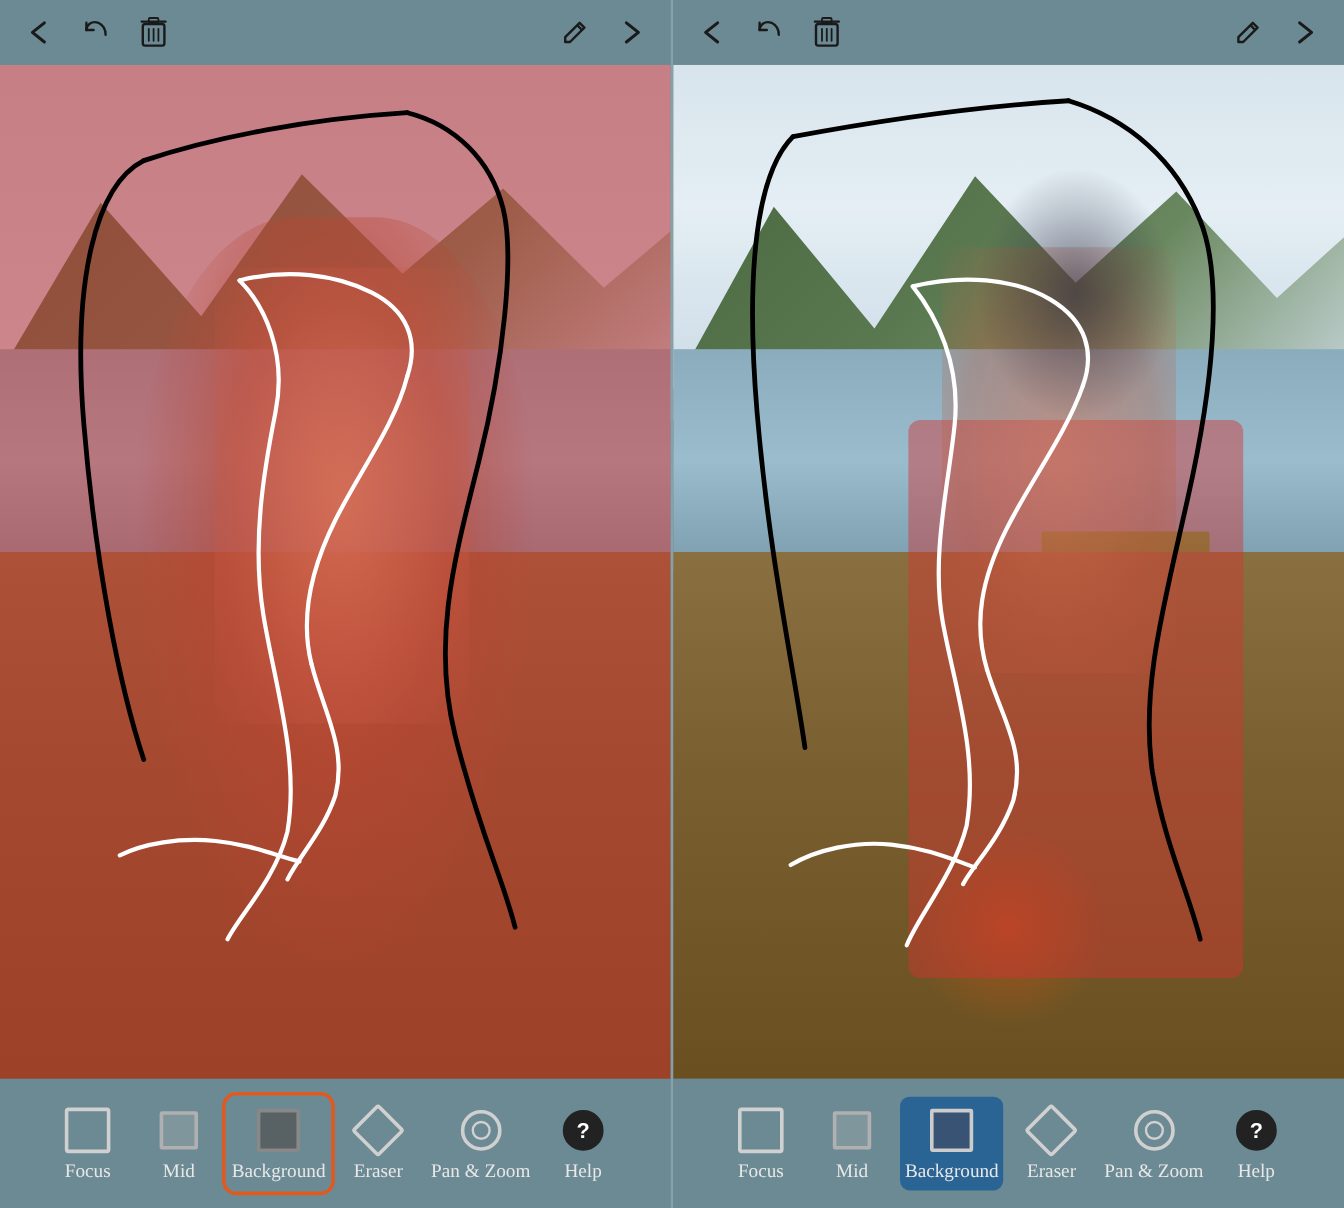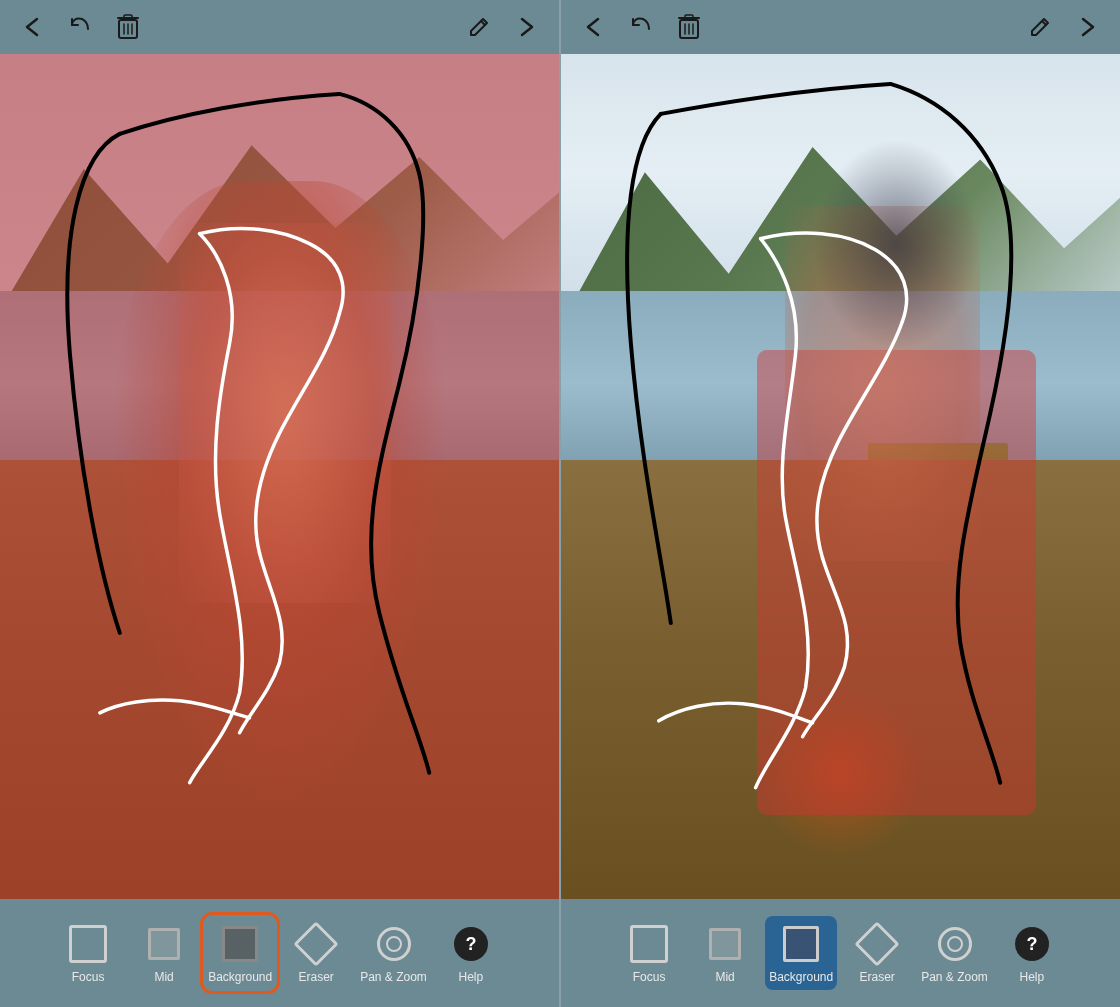--- a/index.html
+++ b/index.html
@@ -118,24 +118,25 @@
     .tool-icon-box {
       width: 44px;
       height: 44px;
       display: flex;
       align-items: center;
       justify-content: center;
       position: relative;
     }
 
     .tool-label {
-      font-size: 12px;
+      font-size: 16px;
       color: #e8e8e8;
       text-align: center;
       font-weight: 400;
+      font-family: Liberation Serif, serif;
     }
 
     
     .sq-outer {
       width: 38px;
       height: 38px;
       border: 3px solid #d0d0d0;
       border-radius: 3px;
       background: transparent;
     }

